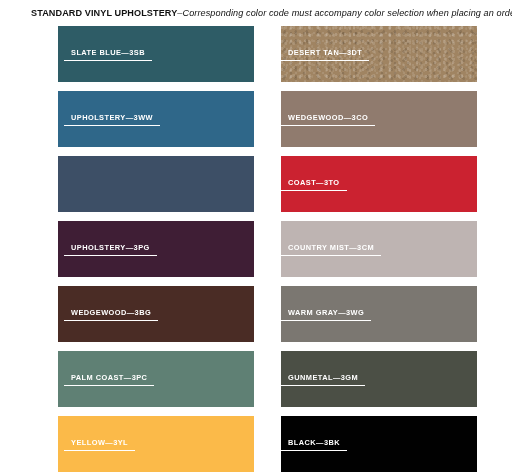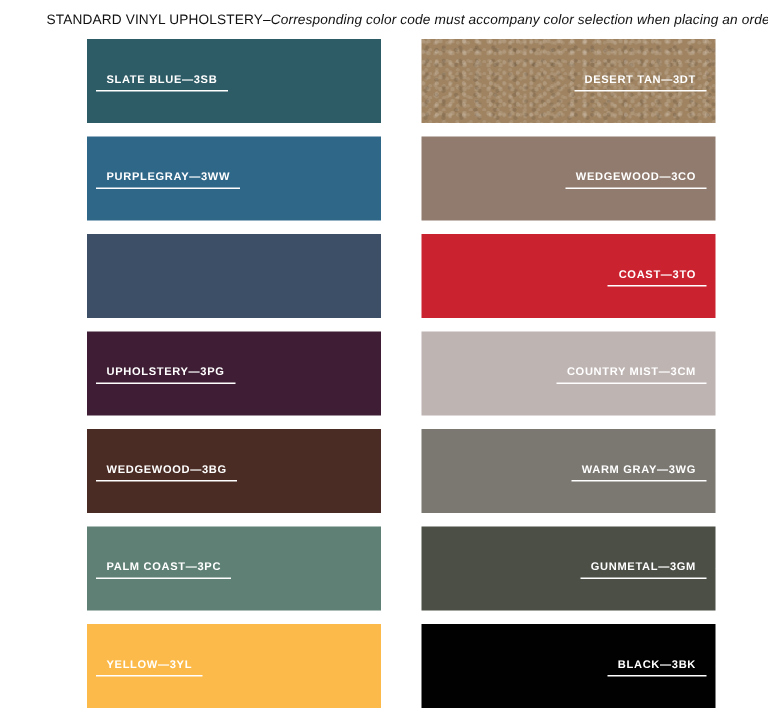--- a/index.html
+++ b/index.html
@@ -27,21 +27,21 @@
     padding-left: 31px;
     padding-right: 14px;
   }
   .title-text {
     font-size: 9.1px;
     letter-spacing: 0.1px;
     color: #111111;
     white-space: nowrap;
   }
   .title-strong {
-    font-weight: normal;
+    font-weight: bold;
   }
   .title-em {
     font-style: italic;
     font-weight: normal;
   }
   .grid {
     display: grid;
     grid-template-columns: 196px 196px;
     grid-auto-rows: 56px;
     column-gap: 27px;
@@ -102,21 +102,20 @@
     width: 100%;
     display: flex;
     align-items: center;
     box-sizing: border-box;
   }
   .swatch.align-left .label-wrap {
     justify-content: flex-start;
     padding-left: 6px;
   }
   .swatch.align-right .label-wrap {
-    justify-content: flex-end;
     padding-right: 6px;
   }
   .label {
     font-size: 7.4px;
     font-weight: bold;
     letter-spacing: 0.45px;
     color: #ffffff;
     white-space: nowrap;
     padding: 0 7px 2px 7px;
     border-bottom: 1px solid #ffffff;
@@ -145,21 +144,21 @@
         <div class="grain"></div>
         <div class="tab right"></div>
         <div class="label-wrap">
           <span class="label">DESERT TAN—3DT</span>
         </div>
       </div>
       <div class="swatch align-left">
         <div class="fill" style="background: rgb(47, 103, 137);"></div>
         <div class="tab left"></div>
         <div class="label-wrap">
-          <span class="label">PURPLEGRAY—3WW</span>
+          <span class="label">UPHOLSTERY—3WW</span>
         </div>
       </div>
       <div class="swatch align-right">
         <div class="fill" style="background: rgb(144, 123, 110);"></div>
         <div class="tab right"></div>
         <div class="label-wrap">
           <span class="label">WEDGEWOOD—3CO</span>
         </div>
       </div>
       <div class="swatch align-left">

